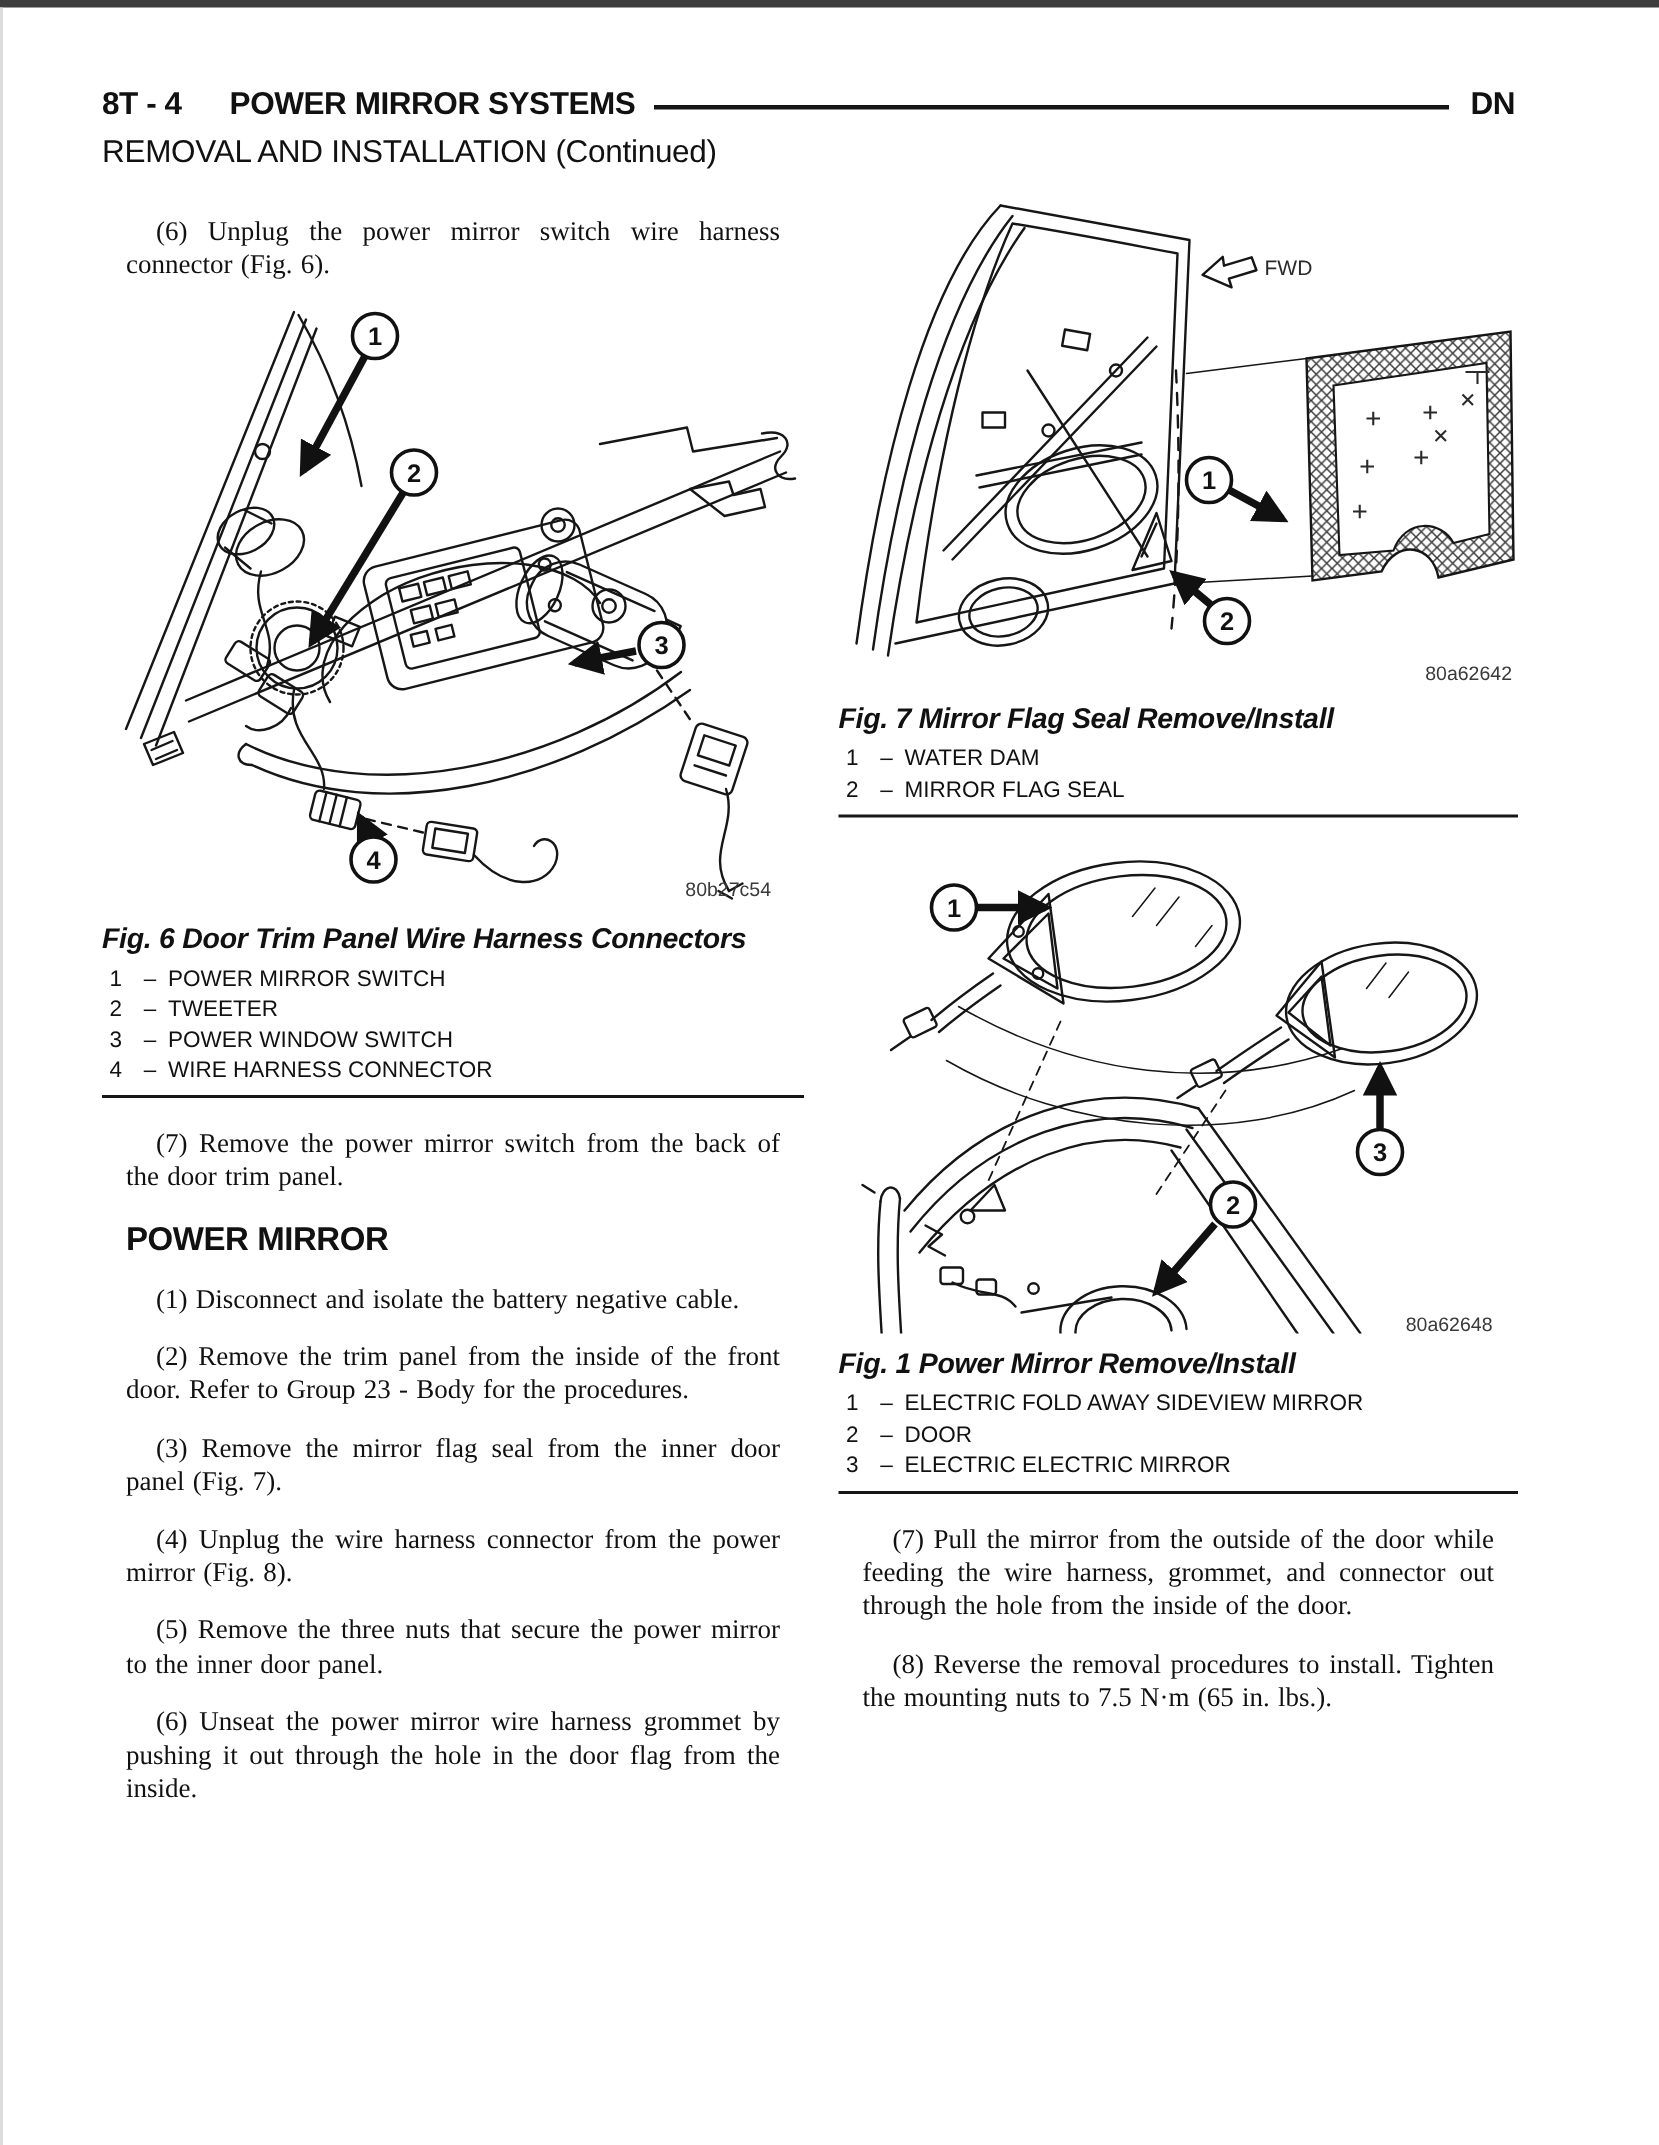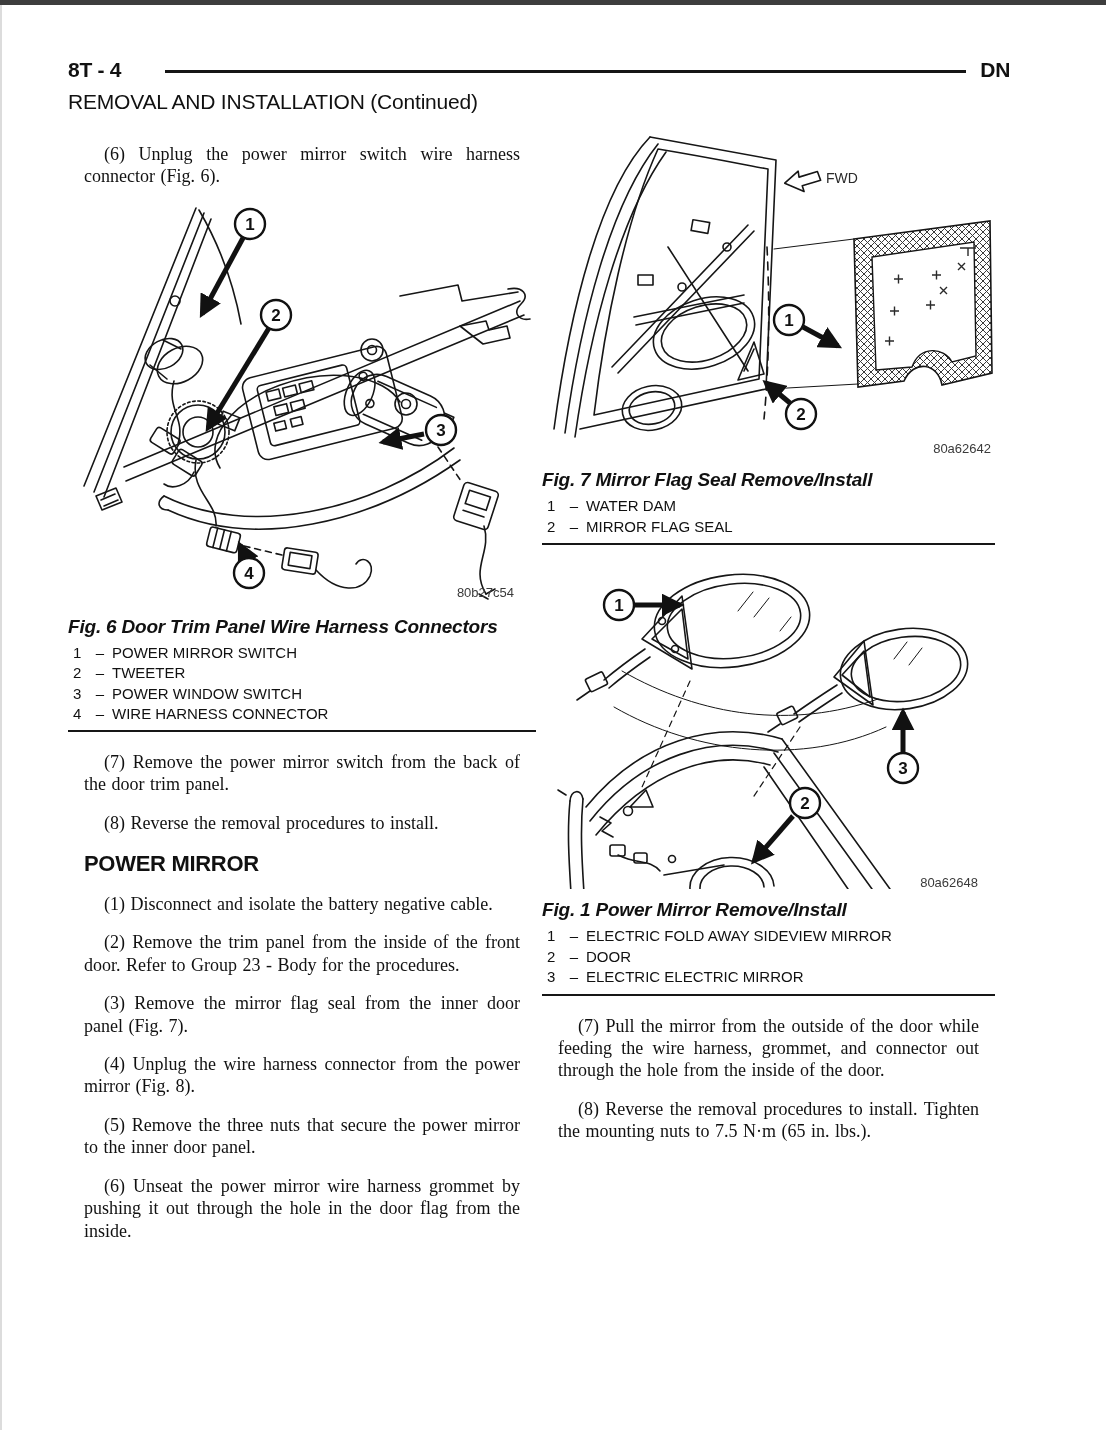--- a/index.html
+++ b/index.html
@@ -10,21 +10,21 @@
   .page-header{position:absolute;left:68px;top:58px;width:942px;display:flex;align-items:center;
     font-family:"Liberation Sans",sans-serif;font-weight:bold;font-size:21px;letter-spacing:-0.3px;white-space:nowrap;}
   .page-header .pagecode{margin-right:32px;}
   .page-header .hrule{flex:1;height:3px;background:#151515;margin:2px 14px 0 12px;}
 
   .section-heading{position:absolute;left:68px;top:90px;font-family:"Liberation Sans",sans-serif;
     font-weight:normal;font-size:21px;letter-spacing:-0.2px;}
 
   .col{position:absolute;top:127px;}
   #col-left{left:68px;width:468px;}
-  #col-right{left:542px;width:453px;}
+  #col-right{left:559px;width:453px;}
 
   p.body{font-size:18px;line-height:22.4px;text-align:justify;margin:16px;text-indent:20px;word-spacing:1px;}
   p.body + p.body{margin-top:0;}
 
   .subhead{font-family:"Liberation Sans",sans-serif;font-weight:bold;font-size:22px;letter-spacing:-0.3px;
     margin:17px 0 6px 16px;}
 
   svg.fig{display:block;}
   #fig6{margin-top:8px;}
   #fig8{margin-top:14px;}
@@ -52,20 +52,21 @@
   .dammark{stroke:#2a2a2a;stroke-width:1.4;}
 </style>
 </head>
 <body>
 
 <div class="top-bar"></div>
 <div class="left-edge"></div>
 
 <div class="page-header">
   <span class="pagecode">8T - 4</span>
+  <span>POWER MIRROR SYSTEMS</span>
   <span class="hrule"></span>
   <span>DN</span>
 </div>
 
 <div class="section-heading">REMOVAL AND INSTALLATION (Continued)</div>
 
 <div class="col" id="col-left">
   <p class="body">(6) Unplug the power mirror switch wire harness connector (Fig. 6).</p>
 
   <svg id="fig6" class="fig" width="468" height="400" viewBox="0 0 468 400">
@@ -196,21 +197,20 @@
     </div>
     <div class="legend-row">
       <span class="lg-num">4</span>
       <span class="lg-dash">–</span>
       <span class="lg-label">WIRE HARNESS CONNECTOR</span>
     </div>
   </div>
   <hr class="rule2">
 
   <p class="body after-rule">(7) Remove the power mirror switch from the back of the door trim panel.</p>
-  <p class="body">(8) Reverse the removal procedures to install.</p>
 
   <div class="subhead">POWER MIRROR</div>
 
   <p class="body">(1) Disconnect and isolate the battery negative cable.</p>
   <p class="body">(2) Remove the trim panel from the inside of the front door. Refer to Group 23 - Body for the procedures.</p>
   <p class="body">(3) Remove the mirror flag seal from the inner door panel (Fig. 7).</p>
   <p class="body">(4) Unplug the wire harness connector from the power mirror (Fig. 8).</p>
   <p class="body">(5) Remove the three nuts that secure the power mirror to the inner door panel.</p>
   <p class="body">(6) Unseat the power mirror wire harness grommet by pushing it out through the hole in the door flag from the inside.</p>
 </div>

